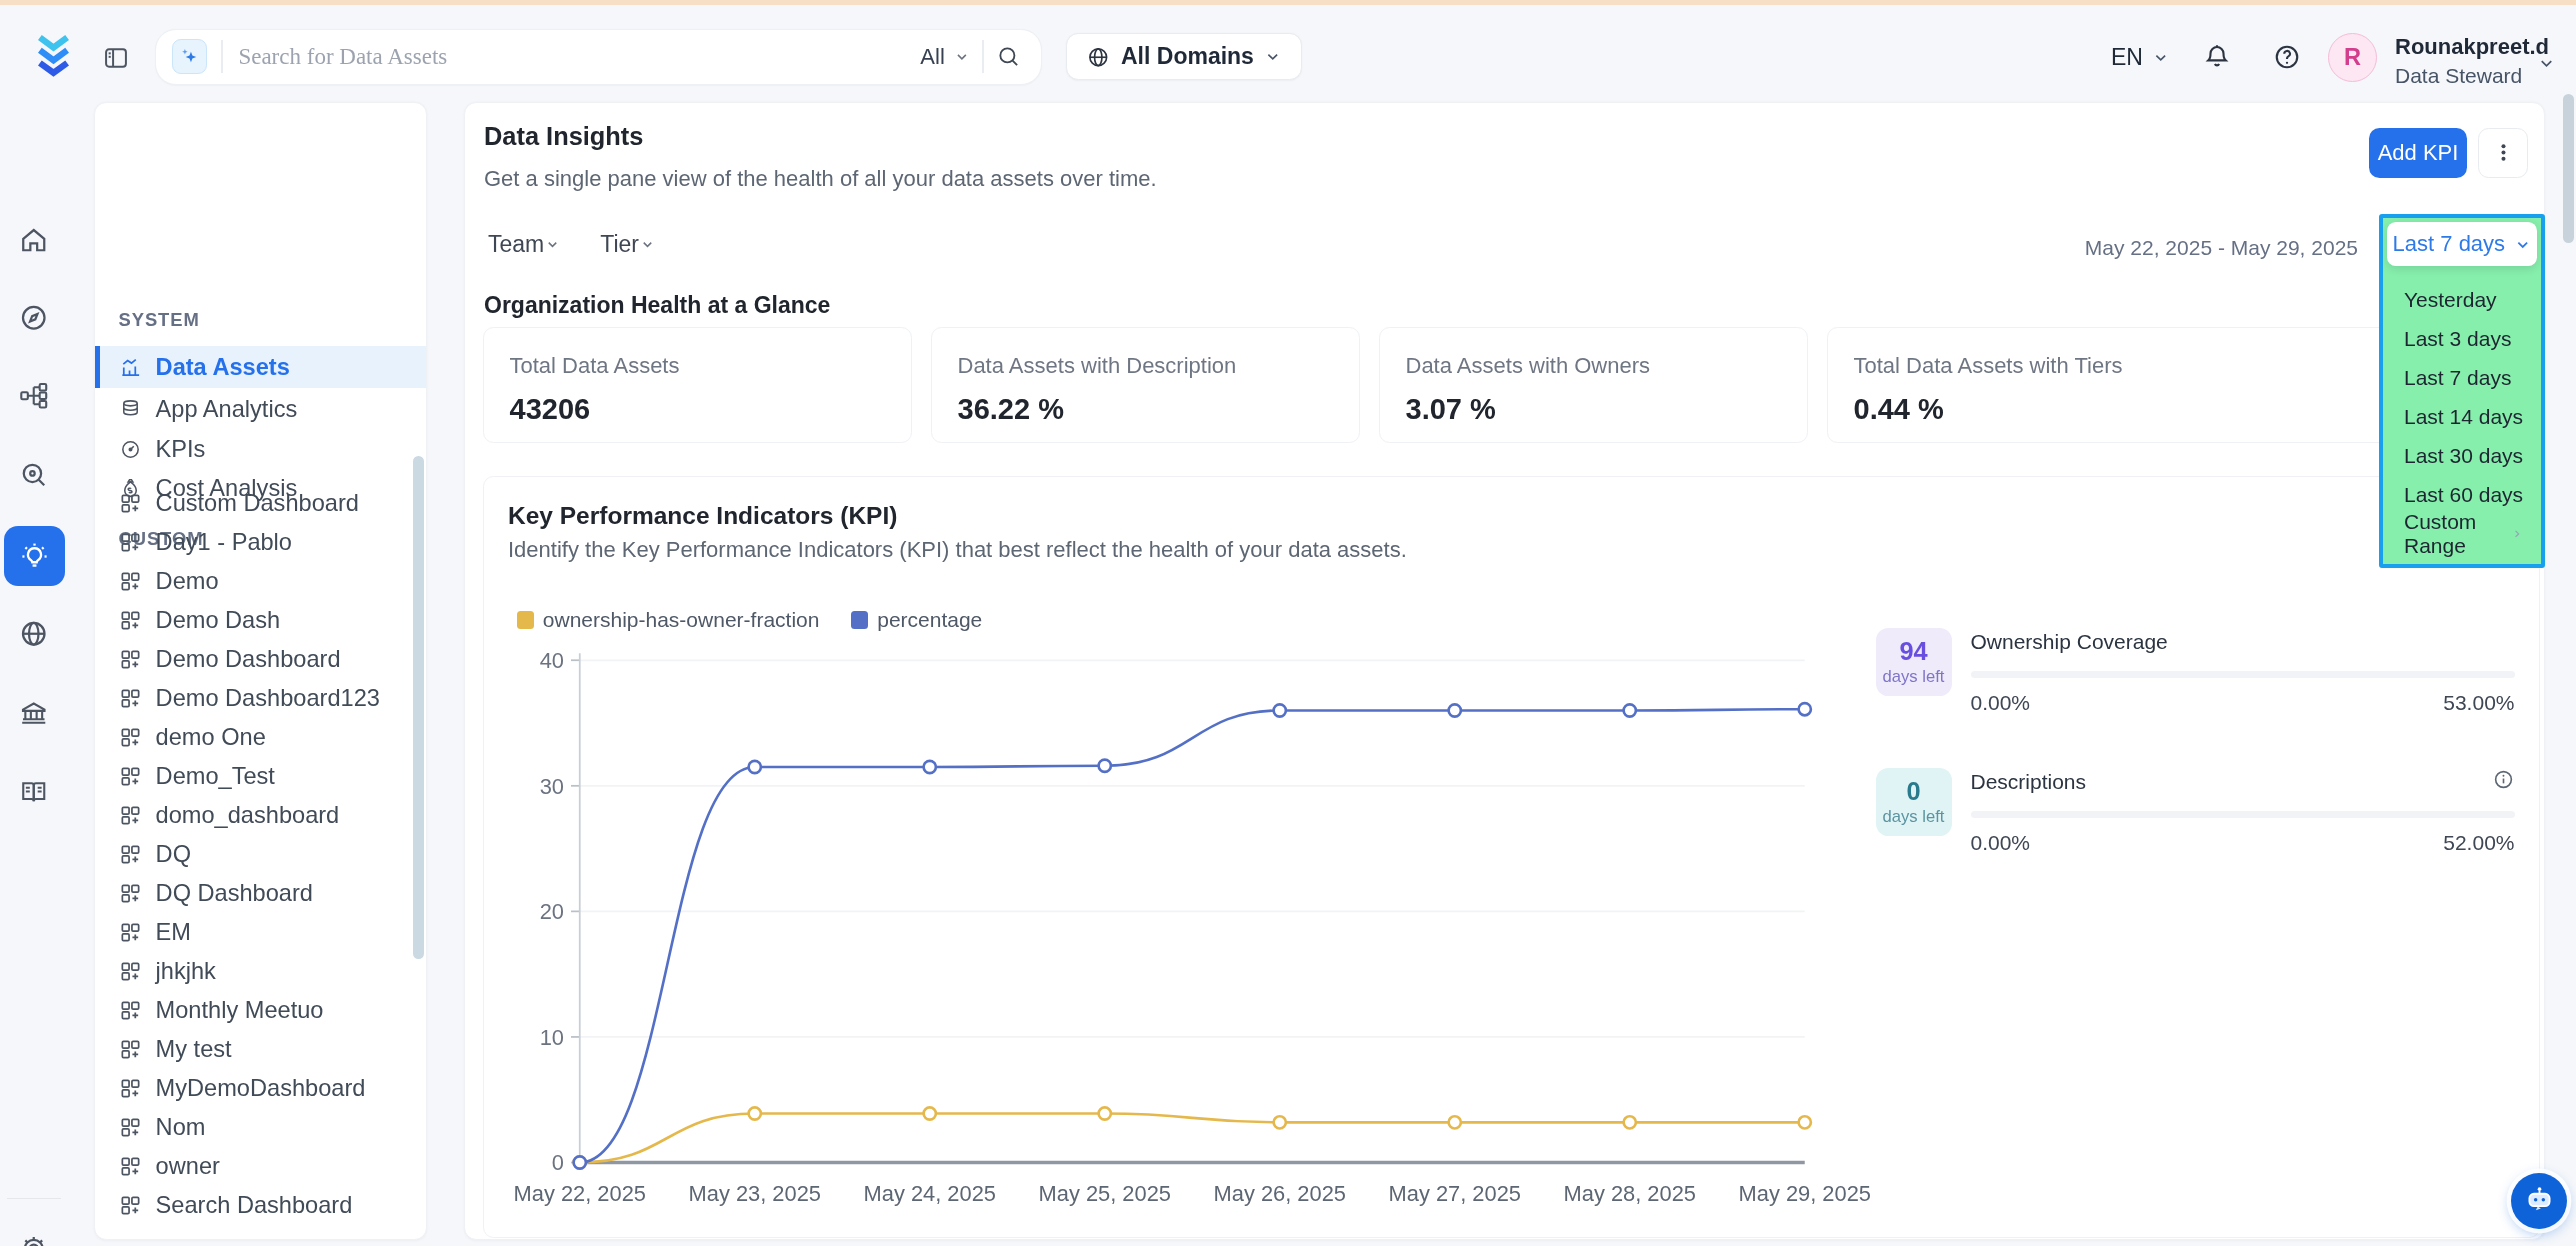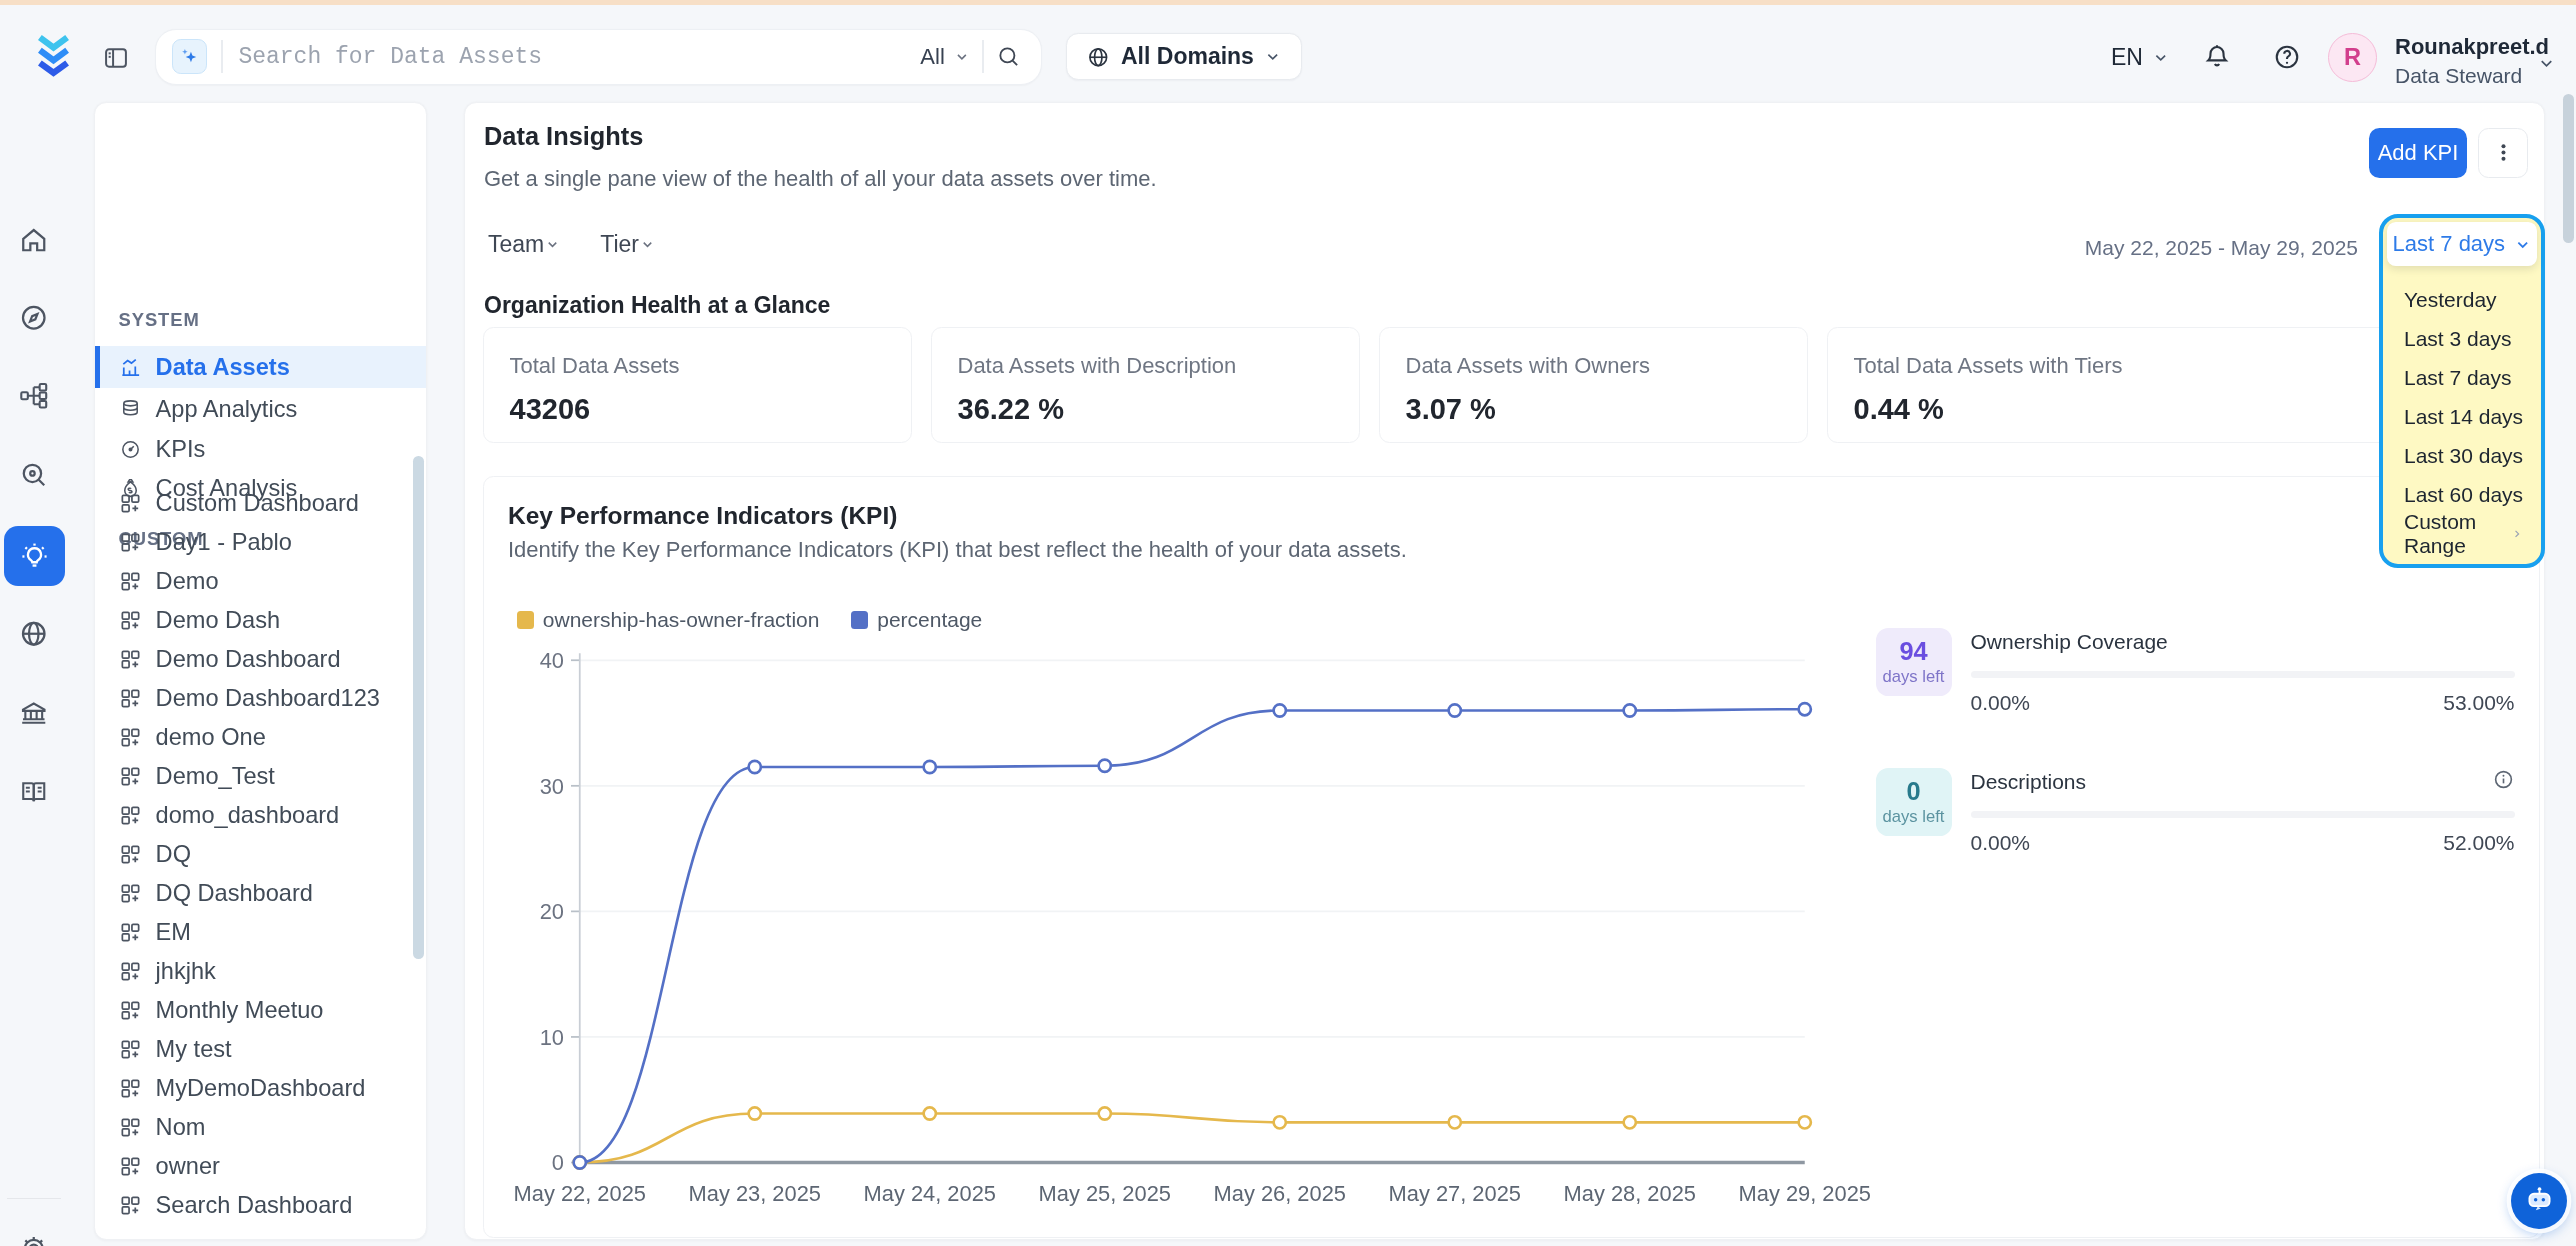--- a/index.html
+++ b/index.html
@@ -6,21 +6,21 @@
   html,body{width:2576px;height:1246px;overflow:hidden}
   body{font-family:"Liberation Sans","DejaVu Sans",sans-serif;background:#F5F7FA;position:relative;color:#21262E}
   .topbar{position:absolute;left:0;top:0;width:2576px;height:5.3px;background:#F7DFC6}
   
   .header{position:absolute;left:0;top:5.3px;width:2576px;height:97px}
   .logo{position:absolute;left:35px;top:28px;width:37px;height:49px;cursor:pointer}
   .collapse{position:absolute;left:102px;top:39px;width:28px;height:28px;color:#4D5562}
   .search{position:absolute;left:155px;top:23.6px;width:887px;height:56px;background:#fff;border:0.9px solid #EDF0F4;border-radius:21px;display:flex;align-items:center;box-shadow:0 0.9px 1.8px rgba(16,24,40,.03)}
   .spark{width:35px;height:35px;margin-left:15.8px;border-radius:8.8px;background:#E7F3FD;border:0.9px solid #CBE5FA;display:flex;align-items:center;justify-content:center}
   .vdiv{width:1.8px;height:33px;background:#E9ECF0;margin:0 0 0 14px}
-  .search input{border:none;outline:none;flex:1;margin-left:15.8px;font-size:23px;font-family:Liberation Mono, monospace;color:#374151;background:transparent}
+  .search input{border:none;outline:none;flex:1;margin-left:15.8px;font-size:23px;font-family:Liberation Serif, serif;color:#374151;background:transparent}
   .search input::placeholder{color:#9CA3AF}
   .scope{display:flex;align-items:center;gap:9px;font-size:22px;color:#374151;padding:0 12.3px}
   .mag{margin:0 19px 0 12.3px;color:#3F4754}
   .pill{position:absolute;left:1066px;top:28px;height:47px;padding:0 19px;background:#fff;border:0.9px solid #E8EBEF;border-radius:12.3px;display:flex;align-items:center;gap:10.5px;font-size:23px;font-weight:bold;color:#1F2937;box-shadow:0 0.9px 1.8px rgba(16,24,40,.04)}
   .lang{position:absolute;left:2111px;top:39px;display:flex;align-items:center;gap:8.8px;font-size:23px;color:#1F2937}
   .hicon{position:absolute;top:37px;color:#2B3440}
   .avatar{position:absolute;left:2328px;top:28px;width:49px;height:49px;border-radius:50%;background:#FCE7F3;border:1.8px solid #F5BCD8;display:flex;align-items:center;justify-content:center;font-size:23.6px;font-weight:bold;color:#D23E8C}
   .uname{position:absolute;left:2395px;top:29px;width:131px}
   .uname .n{font-size:22px;font-weight:bold;color:#1F2937;white-space:nowrap}
   .uname .r{font-size:21px;color:#475467;margin-top:3.5px;white-space:nowrap}
@@ -70,21 +70,21 @@
   .daysbox .d{font-size:25.4px;font-weight:bold}
   .daysbox .dl{font-size:16.6px;margin-top:1.8px}
   .daysbox.purple{background:#EFEBFB}.daysbox.purple .d{color:#6A4EE0}.daysbox.purple .dl{color:#7E74C8}
   .daysbox.teal{background:#E0F4F6}.daysbox.teal .d{color:#287A8C}.daysbox.teal .dl{color:#5B93A0}
   .wbody{flex:1;margin-left:19px;position:relative}
   .wtitle{font-size:21px;color:#2B3440;margin-top:1.8px}
   .winfo{position:absolute;right:0;top:0;color:#5D6673;cursor:pointer}
   .wtrack{height:7px;border-radius:3.5px;background:#F2F3F6;margin-top:17.5px}
   .wpcts{display:flex;justify-content:space-between;font-size:21px;color:#3F4754;margin-top:12.3px}
   
-  .dd{position:absolute;left:2379px;top:214px;width:166px;height:354px;background:#fef9c3;border:4.4px solid #18A0EF;border-radius:19px;z-index:40}
+  .dd{position:absolute;left:2379px;top:214px;width:166px;height:354px;background:#86efac;border:4.4px solid #18A0EF;border-radius:3px;z-index:40}
   .ddtrig{margin:4.4px 4.4px 0;height:44px;border-radius:8.8px;background:#fff;box-shadow:0 2.6px 8.8px rgba(16,24,40,.12);display:flex;align-items:center;justify-content:center;gap:8.8px;font-size:22px;color:#2E7BE8;cursor:pointer}
   .ddmenu{padding:14px 0 8.8px}
   .dditem{height:39px;display:flex;align-items:center;justify-content:space-between;padding:0 17.5px 0 21px;font-size:21px;color:#1D2530;cursor:pointer}
   .dditem .subchev{color:#98A2B3}
   
   .pg-scroll{position:absolute;left:2563px;top:94px;width:11.4px;height:149px;border-radius:6.1px;background:#C7D2DB;z-index:60}
   .robot{position:absolute;left:2511px;top:1173px;width:56px;height:56px;border-radius:50%;background:#0F63D9;display:flex;align-items:center;justify-content:center;box-shadow:0 0 0 4.4px rgba(255,255,255,.85),0 3.5px 12.3px rgba(15,99,217,.45);z-index:70;cursor:pointer}
   .chev{flex:0 0 auto}
 </style>
 </head>

